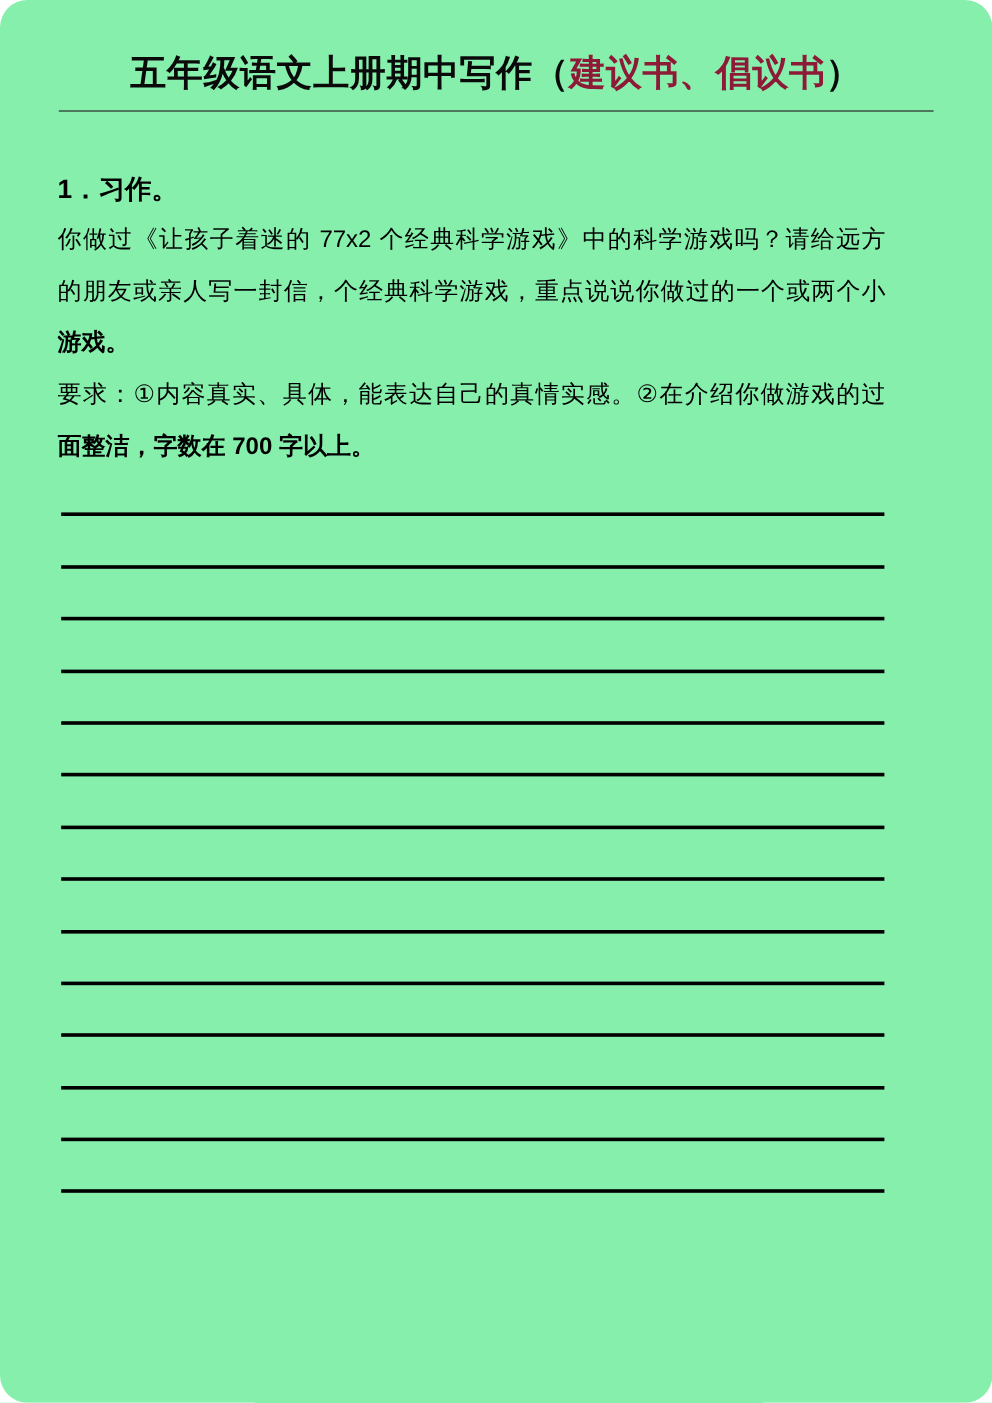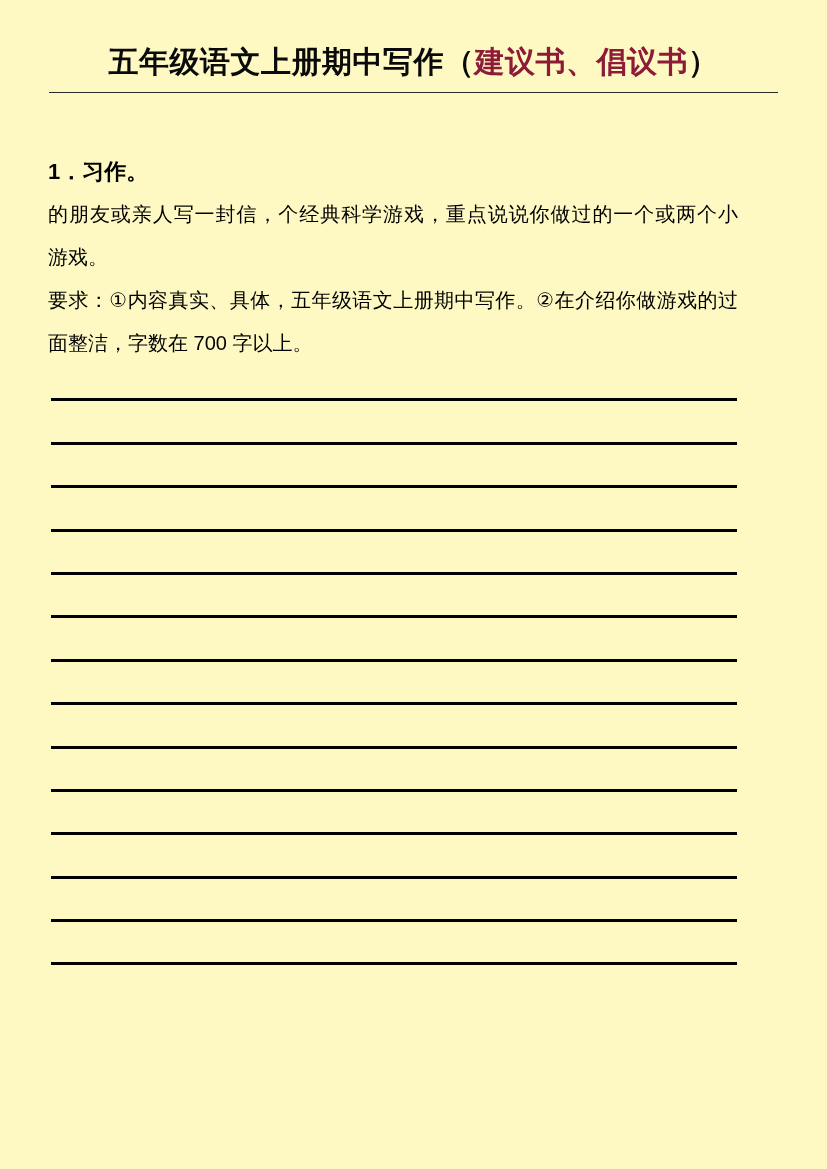--- a/index.html
+++ b/index.html
@@ -5,22 +5,23 @@
   html, body { margin: 0; padding: 0; }
   body {
     width: 827px; height: 1169px;
     background: #ffffff;
     font-family: "Liberation Sans", "DejaVu Sans", sans-serif;
     color: #000000;
   }
   .page {
     position: relative;
     width: 827px; height: 1169px;
-    background: #fef9c3;
+    background: #86efac;
     overflow: hidden;
+    border-radius: 23px;
   }
   .title {
     margin: 0;
     padding-top: 44px;
     text-align: center;
     font-size: 30px;
     font-weight: 700;
     line-height: 36px;
     letter-spacing: 0.5px;
     color: #0a0a0a;
@@ -31,40 +32,41 @@
     margin: 12px 0 0 49px;
     width: 729px;
     height: 0;
     border-top: 1.5px solid #2a2a2a;
   }
   .content {
     margin-left: 48px;
     width: 690px;
   }
   .section-heading {
-    margin-top: 64px;
+    margin-top: 50px;
     font-size: 22px;
     font-weight: 700;
     line-height: 30px;
     color: #000000;
   }
   .para { margin: 0; }
   .para.first { margin-top: 6px; }
   .text-line {
     font-size: 20px;
     height: 43px;
     line-height: 43px;
     text-align: justify;
     text-align-last: justify;
     overflow: hidden;
     white-space: nowrap;
     color: #000000;
   }
   .text-line.last {
     text-align-last: left;
+    font-weight: bold;
   }
   .answer-lines {
     margin-top: -7px;
     margin-left: 3px;
     width: 686px;
   }
   .writing-line {
     height: 40.4px;
     border-bottom: 3px solid #000000;
   }
@@ -76,26 +78,27 @@
 
   <h1 class="title"><span>五年级语文上册期中写作（</span><span class="hl" style="color: rgb(141, 27, 56);">建议书、倡议书</span><span>）</span></h1>
 
   <div class="divider"></div>
 
   <div class="content">
 
     <div class="section-heading">1．习作。</div>
 
     <div class="para first">
+      <div class="text-line">你做过《让孩子着迷的 77x2 个经典科学游戏》中的科学游戏吗？请给远方</div>
       <div class="text-line">的朋友或亲人写一封信，个经典科学游戏，重点说说你做过的一个或两个小</div>
       <div class="text-line last">游戏。</div>
     </div>
 
     <div class="para">
-      <div class="text-line">要求：①内容真实、具体，五年级语文上册期中写作。②在介绍你做游戏的过</div>
+      <div class="text-line">要求：①内容真实、具体，能表达自己的真情实感。②在介绍你做游戏的过</div>
       <div class="text-line last">面整洁，字数在 700 字以上。</div>
     </div>
 
     <div class="answer-lines">
         <div class="writing-line"></div>
         <div class="writing-line"></div>
         <div class="writing-line"></div>
         <div class="writing-line"></div>
         <div class="writing-line"></div>
         <div class="writing-line"></div>

